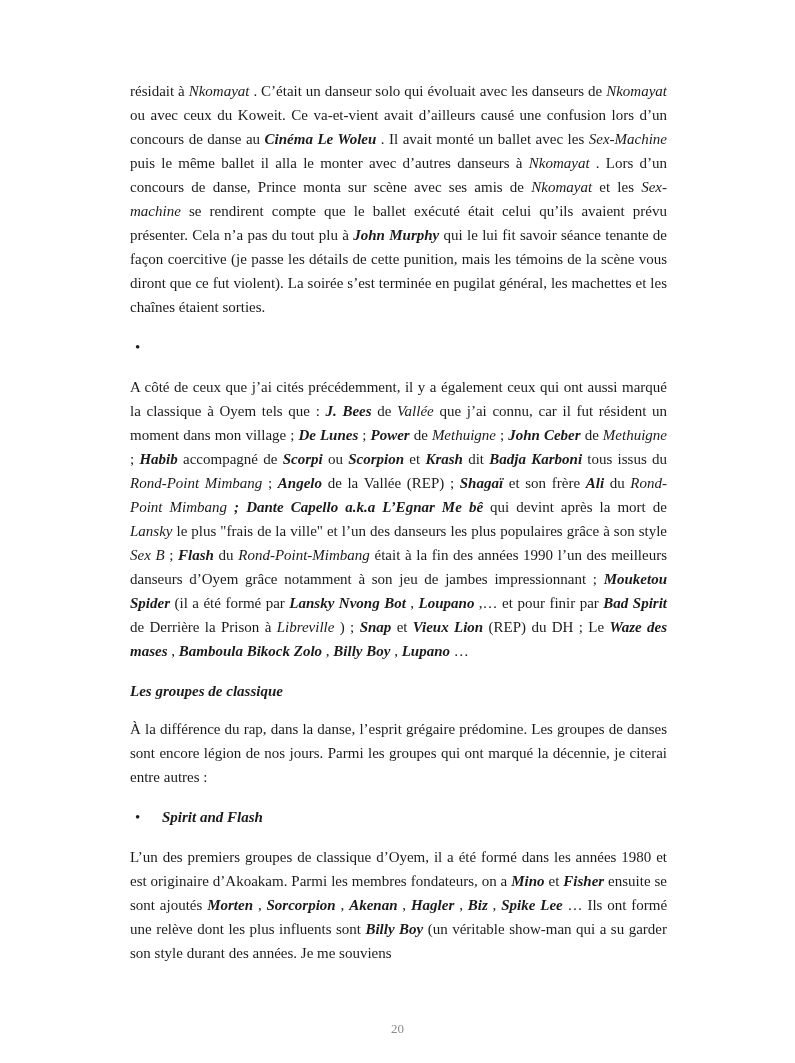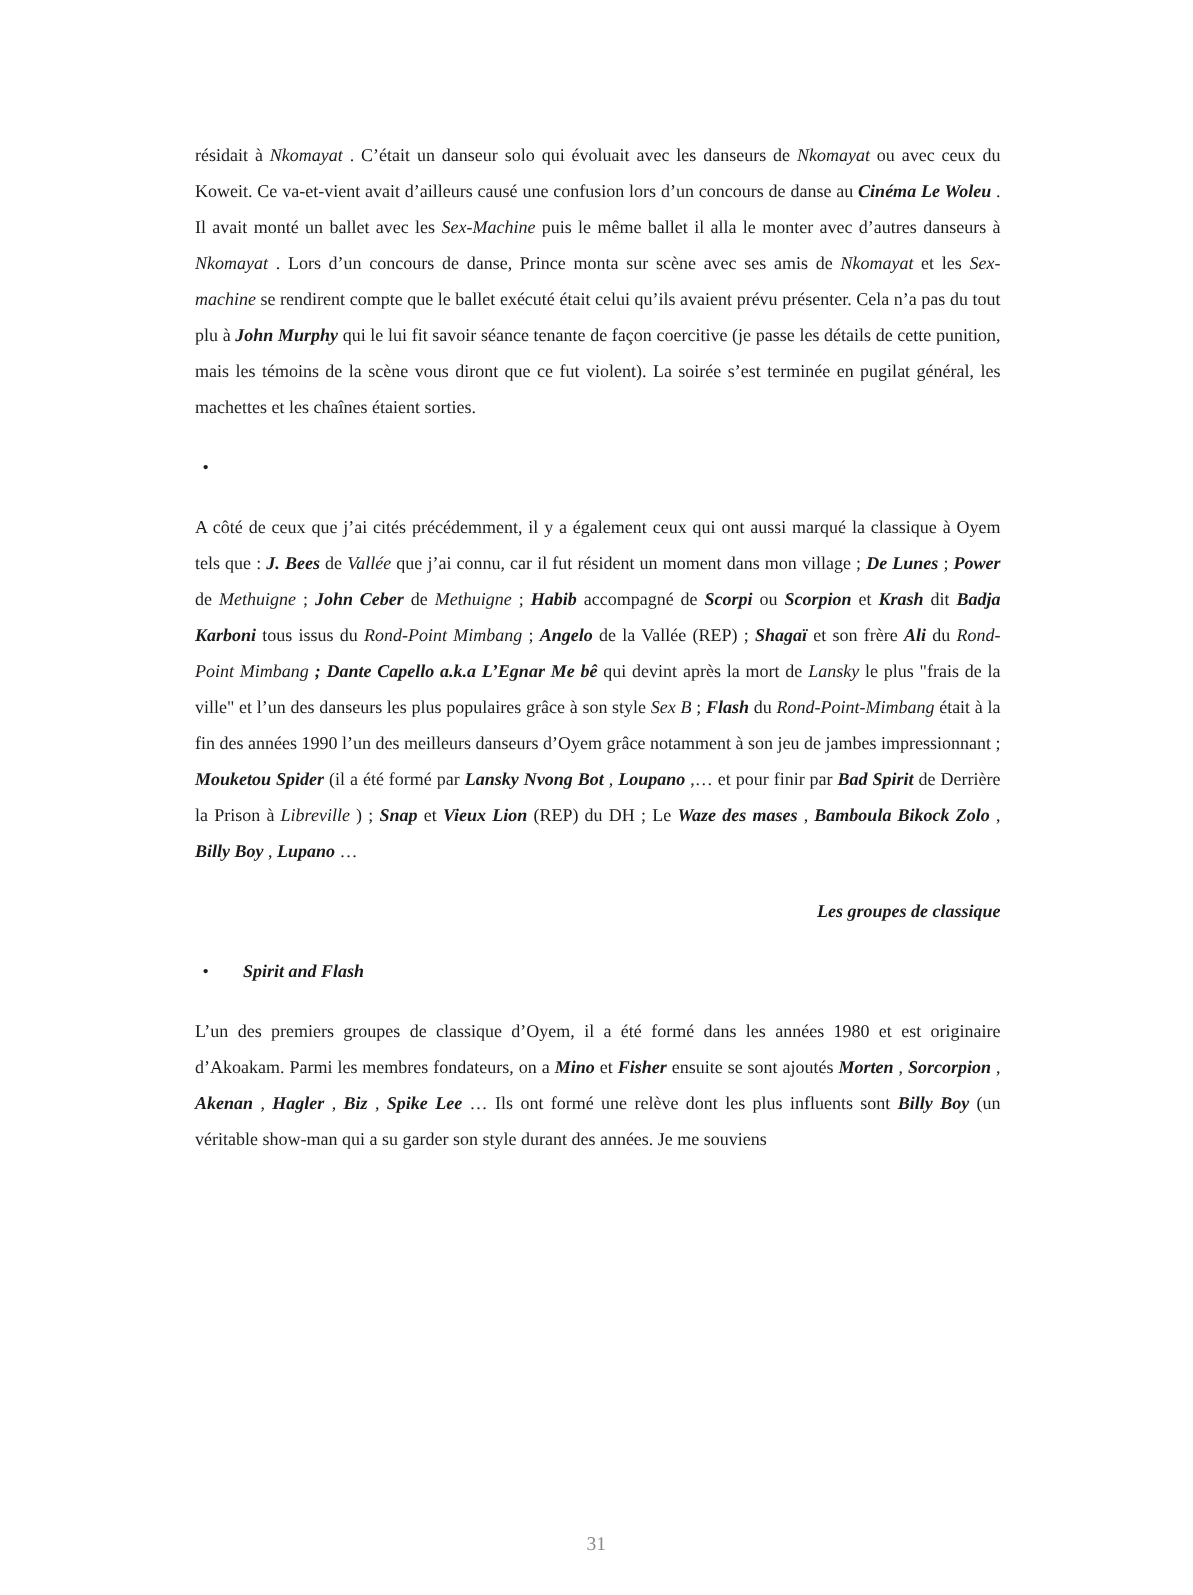--- a/index.html
+++ b/index.html
@@ -12,23 +12,23 @@
     width: 795px;
     height: 1063px;
     background: #ffffff;
     overflow: hidden;
     font-family: "Liberation Serif", serif;
     color: #1b1b1b;
   }
   .content {
     position: absolute;
     left: 130px;
-    top: 91px;
+    top: 79px;
     width: 537px;
-    font-size: 12px;
+    font-size: 15px;
     line-height: 24px;
     text-align: justify;
   }
   .block { margin: 0 0 12px 0; }
   p.paragraph { margin: 0 0 12px 0; }
   .run-n { font-style: normal; font-weight: normal; }
   .run-i { font-style: italic; }
   .run-bi { font-style: italic; font-weight: bold; }
   .bullet-item {
     display: flex;
@@ -37,21 +37,21 @@
     font-weight: bold;
     font-style: italic;
   }
   .bullet-marker {
     flex: none;
     width: 27px;
     font-weight: normal;
     font-style: normal;
   }
   .heading {
-    text-align: right;
+    text-align: left;
     font-weight: bold;
     font-style: italic;
     margin: 16px 0 14px 0;
   }
   .page-number {
     position: absolute;
     left: 0;
     right: 0;
     bottom: 26px;
     text-align: center;
@@ -63,20 +63,21 @@
 <body>
 
 <div class="page">
   <div class="content">
       <p class="paragraph"><span class="run-n">résidait à </span><span class="run-i">Nkomayat</span><span class="run-n"> . C’était un danseur solo qui évoluait avec les danseurs de </span><span class="run-i">Nkomayat</span><span class="run-n"> ou avec ceux du Koweit. Ce va-et-vient avait d’ailleurs causé une confusion lors d’un concours de danse au </span><span class="run-bi">Cinéma Le Woleu</span><span class="run-n"> . Il avait monté un ballet avec les </span><span class="run-i">Sex-Machine</span><span class="run-n"> puis le même ballet il alla le monter avec d’autres danseurs à </span><span class="run-i">Nkomayat</span><span class="run-n"> . Lors d’un concours de danse, Prince monta sur scène avec ses amis de </span><span class="run-i">Nkomayat</span><span class="run-n"> et les </span><span class="run-i">Sex-machine</span><span class="run-n"> se rendirent compte que le ballet exécuté était celui qu’ils avaient prévu présenter. Cela n’a pas du tout plu à </span><span class="run-bi">John Murphy</span><span class="run-n"> qui le lui fit savoir séance tenante de façon coercitive (je passe les détails de cette punition, mais les témoins de la scène vous diront que ce fut violent). La soirée s’est terminée en pugilat général, les machettes et les chaînes étaient sorties.</span></p>
       <div class="block bullet-item">
         <span class="bullet-marker">•</span>
       </div>
       <p class="paragraph"><span class="run-n">A côté de ceux que j’ai cités précédemment, il y a également ceux qui ont aussi marqué la classique à Oyem tels que : </span><span class="run-bi">J. Bees</span><span class="run-n"> de </span><span class="run-i">Vallée</span><span class="run-n"> que j’ai connu, car il fut résident un moment dans mon village ; </span><span class="run-bi">De Lunes</span><span class="run-n"> ; </span><span class="run-bi">Power</span><span class="run-n"> de </span><span class="run-i">Methuigne</span><span class="run-n"> ; </span><span class="run-bi">John Ceber</span><span class="run-n"> de </span><span class="run-i">Methuigne</span><span class="run-n"> ; </span><span class="run-bi">Habib</span><span class="run-n"> accompagné de </span><span class="run-bi">Scorpi</span><span class="run-n"> ou </span><span class="run-bi">Scorpion</span><span class="run-n"> et </span><span class="run-bi">Krash</span><span class="run-n"> dit </span><span class="run-bi">Badja Karboni</span><span class="run-n"> tous issus du </span><span class="run-i">Rond-Point Mimbang</span><span class="run-n"> ; </span><span class="run-bi">Angelo</span><span class="run-n"> de la Vallée (REP) ; </span><span class="run-bi">Shagaï</span><span class="run-n"> et son frère </span><span class="run-bi">Ali</span><span class="run-n"> du </span><span class="run-i">Rond-Point Mimbang</span><span class="run-bi"> ; Dante Capello a.k.a L’Egnar Me bê</span><span class="run-n"> qui devint après la mort de </span><span class="run-i">Lansky</span><span class="run-n"> le plus "frais de la ville" et l’un des danseurs les plus populaires grâce à son style </span><span class="run-i">Sex B</span><span class="run-n"> ; </span><span class="run-bi">Flash</span><span class="run-n"> du </span><span class="run-i">Rond-Point-Mimbang</span><span class="run-n"> était à la fin des années 1990 l’un des meilleurs danseurs d’Oyem grâce notamment à son jeu de jambes impressionnant ; </span><span class="run-bi">Mouketou Spider</span><span class="run-n"> (il a été formé par </span><span class="run-bi">Lansky Nvong Bot</span><span class="run-n"> , </span><span class="run-bi">Loupano</span><span class="run-n"> ,… et pour finir par </span><span class="run-bi">Bad Spirit</span><span class="run-n"> de Derrière la Prison à </span><span class="run-i">Libreville</span><span class="run-n"> ) ; </span><span class="run-bi">Snap</span><span class="run-n"> et </span><span class="run-bi">Vieux Lion</span><span class="run-n"> (REP) du DH ; Le </span><span class="run-bi">Waze des mases</span><span class="run-n"> , </span><span class="run-bi">Bamboula Bikock Zolo</span><span class="run-n"> , </span><span class="run-bi">Billy Boy</span><span class="run-n"> , </span><span class="run-bi">Lupano</span><span class="run-n"> …</span></p>
       <div class="block heading"><span class="run-bi">Les groupes de classique</span></div>
+      <p class="paragraph"><span class="run-n">À la différence du rap, dans la danse, l’esprit grégaire prédomine. Les groupes de danses sont encore légion de nos jours. Parmi les groupes qui ont marqué la décennie, je citerai entre autres :</span></p>
       <div class="block bullet-item">
         <span class="bullet-marker">•</span>
         <span><span class="run-bi">Spirit and Flash</span></span>
       </div>
       <p class="paragraph"><span class="run-n">L’un des premiers groupes de classique d’Oyem, il a été formé dans les années 1980 et est originaire d’Akoakam. Parmi les membres fondateurs, on a </span><span class="run-bi">Mino</span><span class="run-n"> et </span><span class="run-bi">Fisher</span><span class="run-n"> ensuite se sont ajoutés </span><span class="run-bi">Morten</span><span class="run-n"> , </span><span class="run-bi">Sorcorpion</span><span class="run-n"> , </span><span class="run-bi">Akenan</span><span class="run-n"> , </span><span class="run-bi">Hagler</span><span class="run-n"> , </span><span class="run-bi">Biz</span><span class="run-n"> , </span><span class="run-bi">Spike Lee</span><span class="run-n"> … Ils ont formé une relève dont les plus influents sont </span><span class="run-bi">Billy Boy</span><span class="run-n"> (un véritable show-man qui a su garder son style durant des années. Je me souviens</span></p>
     </div>
-  <div class="page-number">31</div>
+  <div class="page-number">20</div>
 </div>
 
 </body></html>

